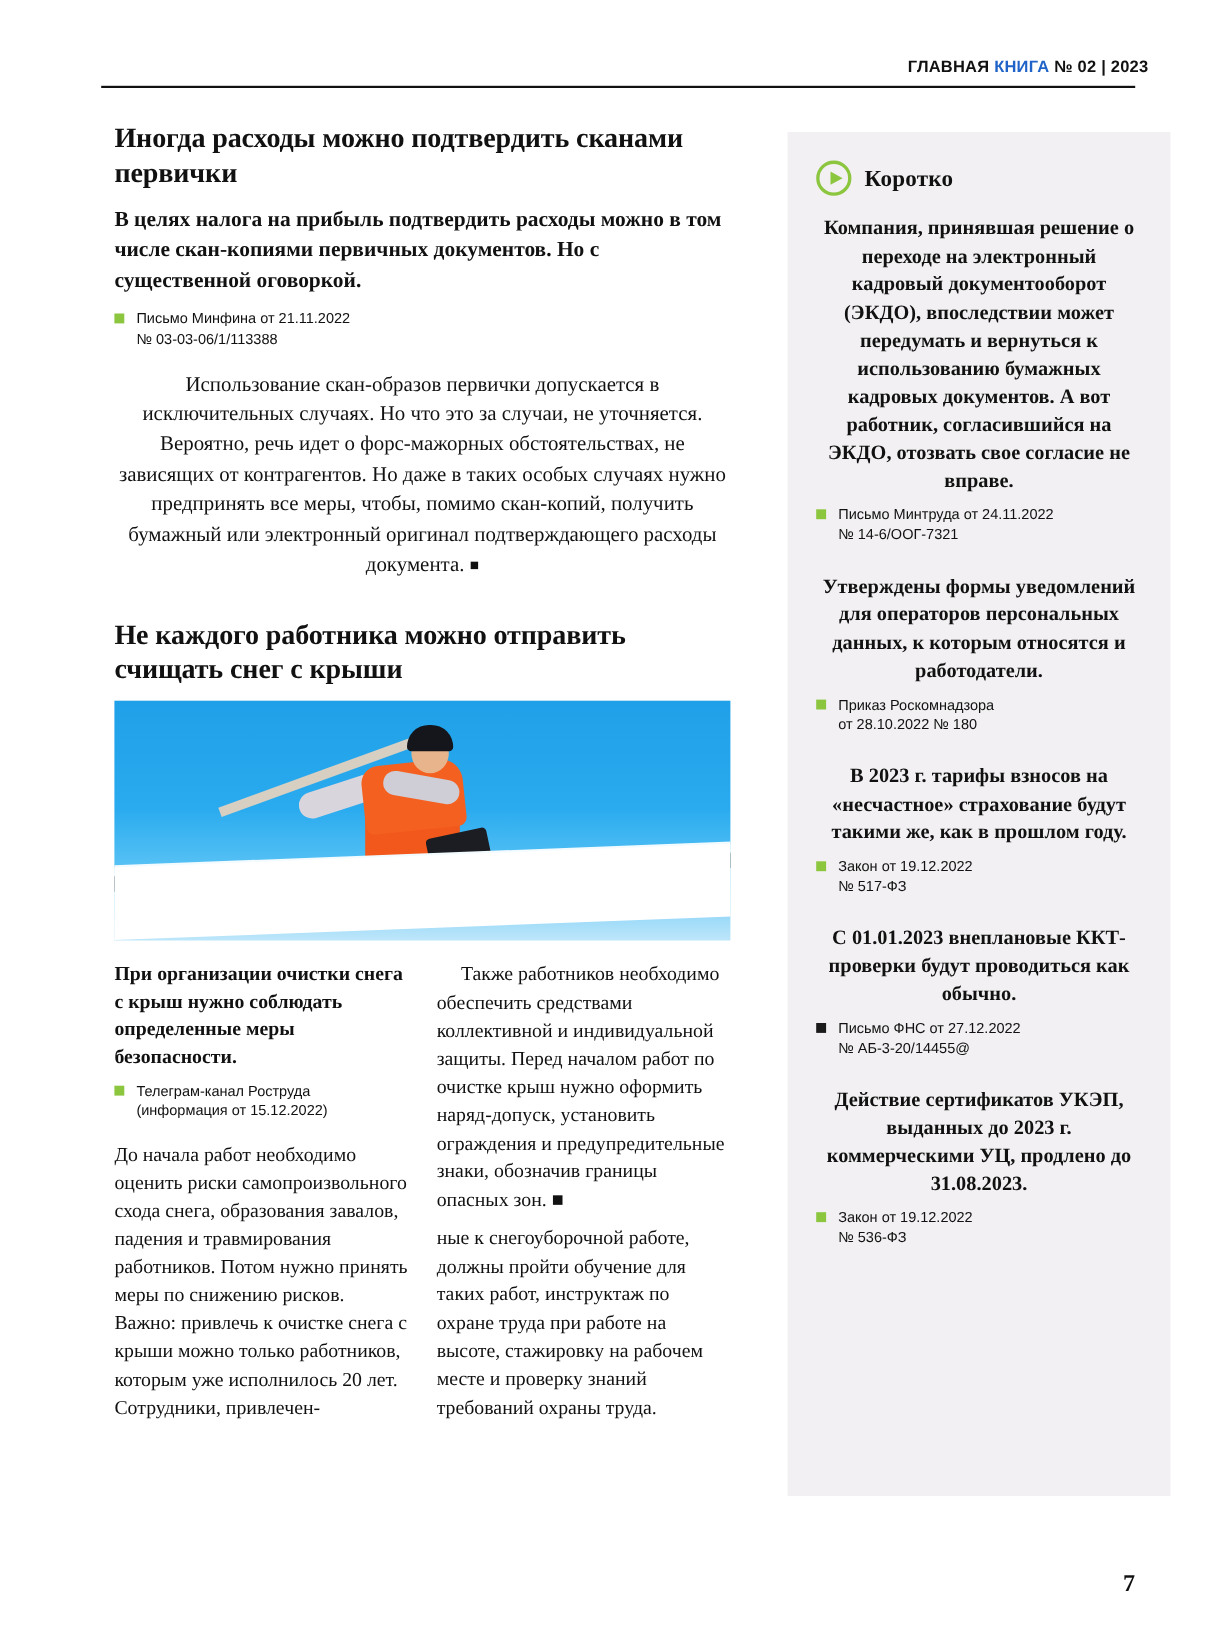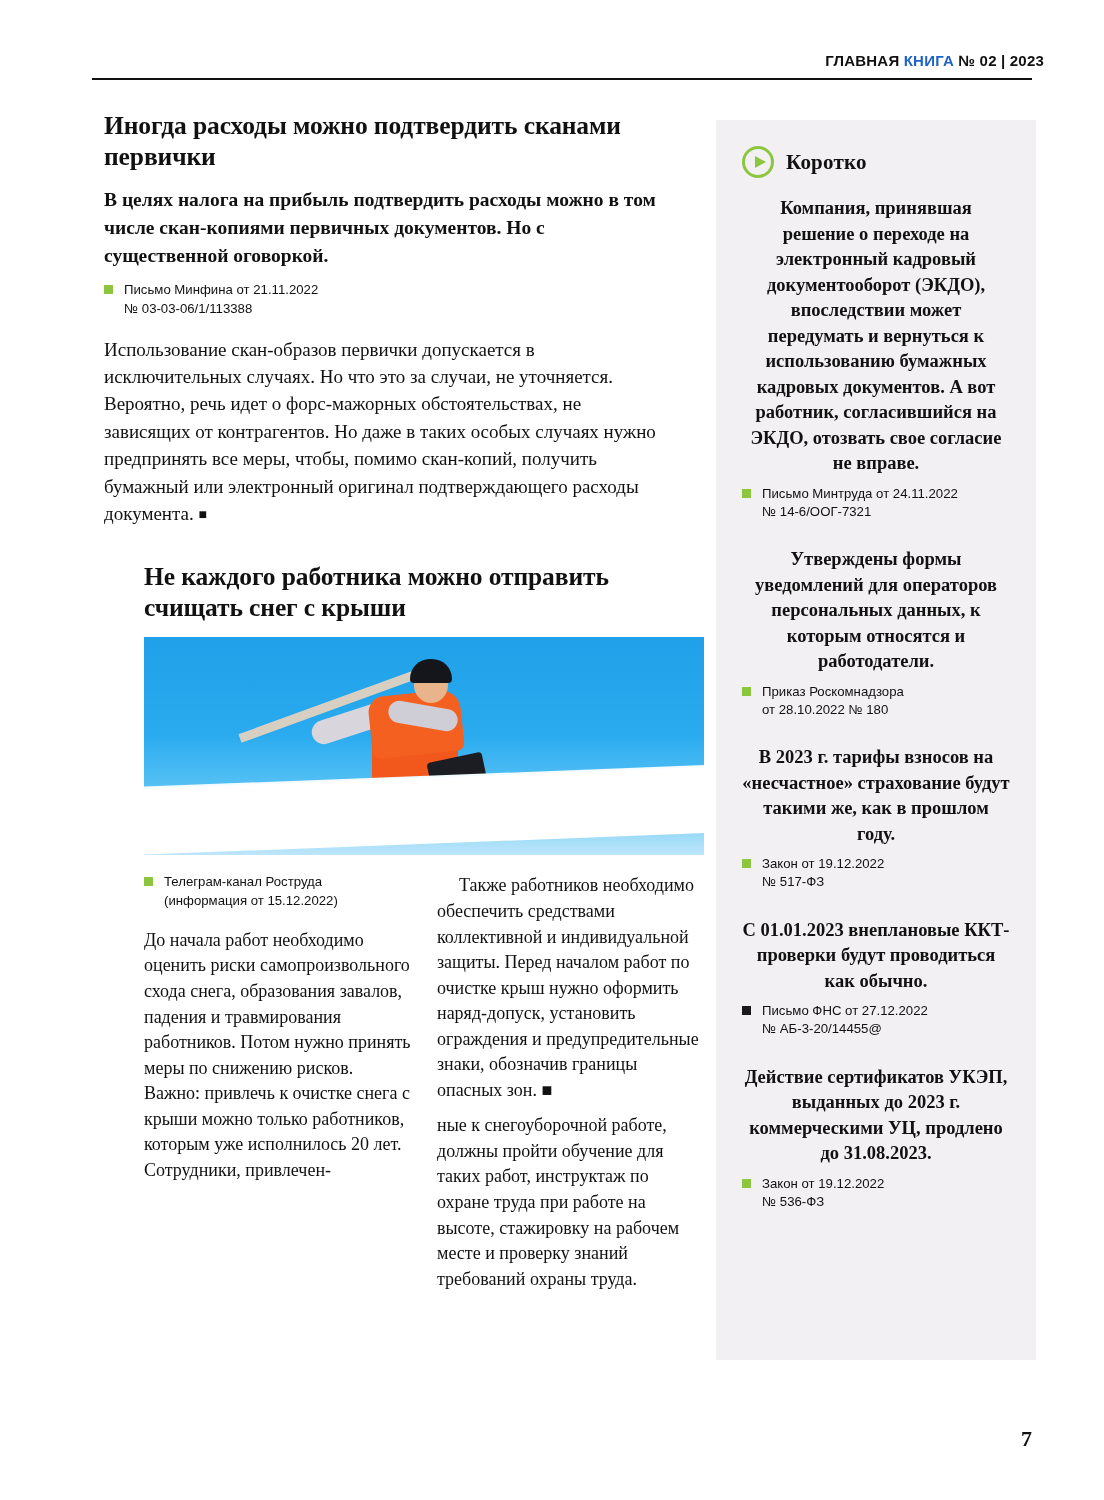--- a/index.html
+++ b/index.html
@@ -62,21 +62,21 @@
     font-size: 19.5px;
     line-height: 1.42;
     font-weight: bold;
     margin: 0 0 12px 0;
   }
 
   .body-text {
     font-size: 19px;
     line-height: 1.44;
     margin: 0 0 14px 0;
-    text-align: left;
+    text-align: center;
   }
   .body-text .end-mark {
     font-size: 14px;
     vertical-align: 1px;
   }
 
   
   .source {
     position: relative;
     padding-left: 20px;
@@ -89,21 +89,21 @@
   .source .bullet {
     position: absolute;
     left: 0;
     top: 4px;
     width: 9px;
     height: 9px;
     background: #8cc63f;
   }
   .source.dark .bullet { background: #1a1a1a; }
 
-  .article-2 { margin-top: 34px; margin-left: 40px; }
+  .article-2 { margin-top: 34px; }
 
   
   .photo {
     width: 560px;
     height: 218px;
     margin: 10px 0 18px 0;
     position: relative;
     overflow: hidden;
     background: linear-gradient(180deg, #1fa0e8 0%, #2aabef 45%, #5cc4f5 72%, #bde6fa 100%);
   }
@@ -234,21 +234,21 @@
     line-height: 1.42;
     margin: 0 0 10px 0;
   }
   .col-text.indent { text-indent: 22px; }
 
   
   .sidebar {
     position: absolute;
     top: 120px;
     left: 716px;
-    width: 320px;
+    width: 348px;
     background: #f2f0f2;
     padding: 26px 26px 52px 26px;
     box-sizing: border-box;
     min-height: 1240px;
   }
   .sidebar-head {
     display: flex;
     align-items: center;
     gap: 12px;
     margin-bottom: 18px;
@@ -336,20 +336,21 @@
       <div class="worker-head"></div>
       <div class="worker-hat"></div>
       <div class="shovel-blade"></div>
       <div class="snow-lip"></div>
       <div class="roof"></div>
       <div class="snow-ridge"></div>
     </div>
 
     <div class="two-col">
       <div class="col">
+        <p class="sub-lead">При организации очистки снега с крыш нужно соблюдать определенные меры безопасности.</p>
         <div class="source">
           <span class="bullet"></span>
           <span>Телеграм-канал Роструда</span><br>
           <span>(информация от 15.12.2022)</span>
         </div>
         <p class="col-text">До начала работ необходимо оценить риски самопроизвольного схода снега, образования завалов, падения и травмирования работников. Потом нужно принять меры по снижению рисков. Важно: привлечь к очистке снега с крыши можно только работников, которым уже исполнилось 20 лет. Сотрудники, привлечен-</p>
       </div>
       <div class="col">
         <p class="col-text indent">
           <span>Также работников необходимо обеспечить средствами коллективной и индивидуальной защиты. Перед началом работ по очистке крыш нужно оформить наряд-допуск, установить ограждения и предупредительные знаки, обозначив границы опасных зон.</span>

